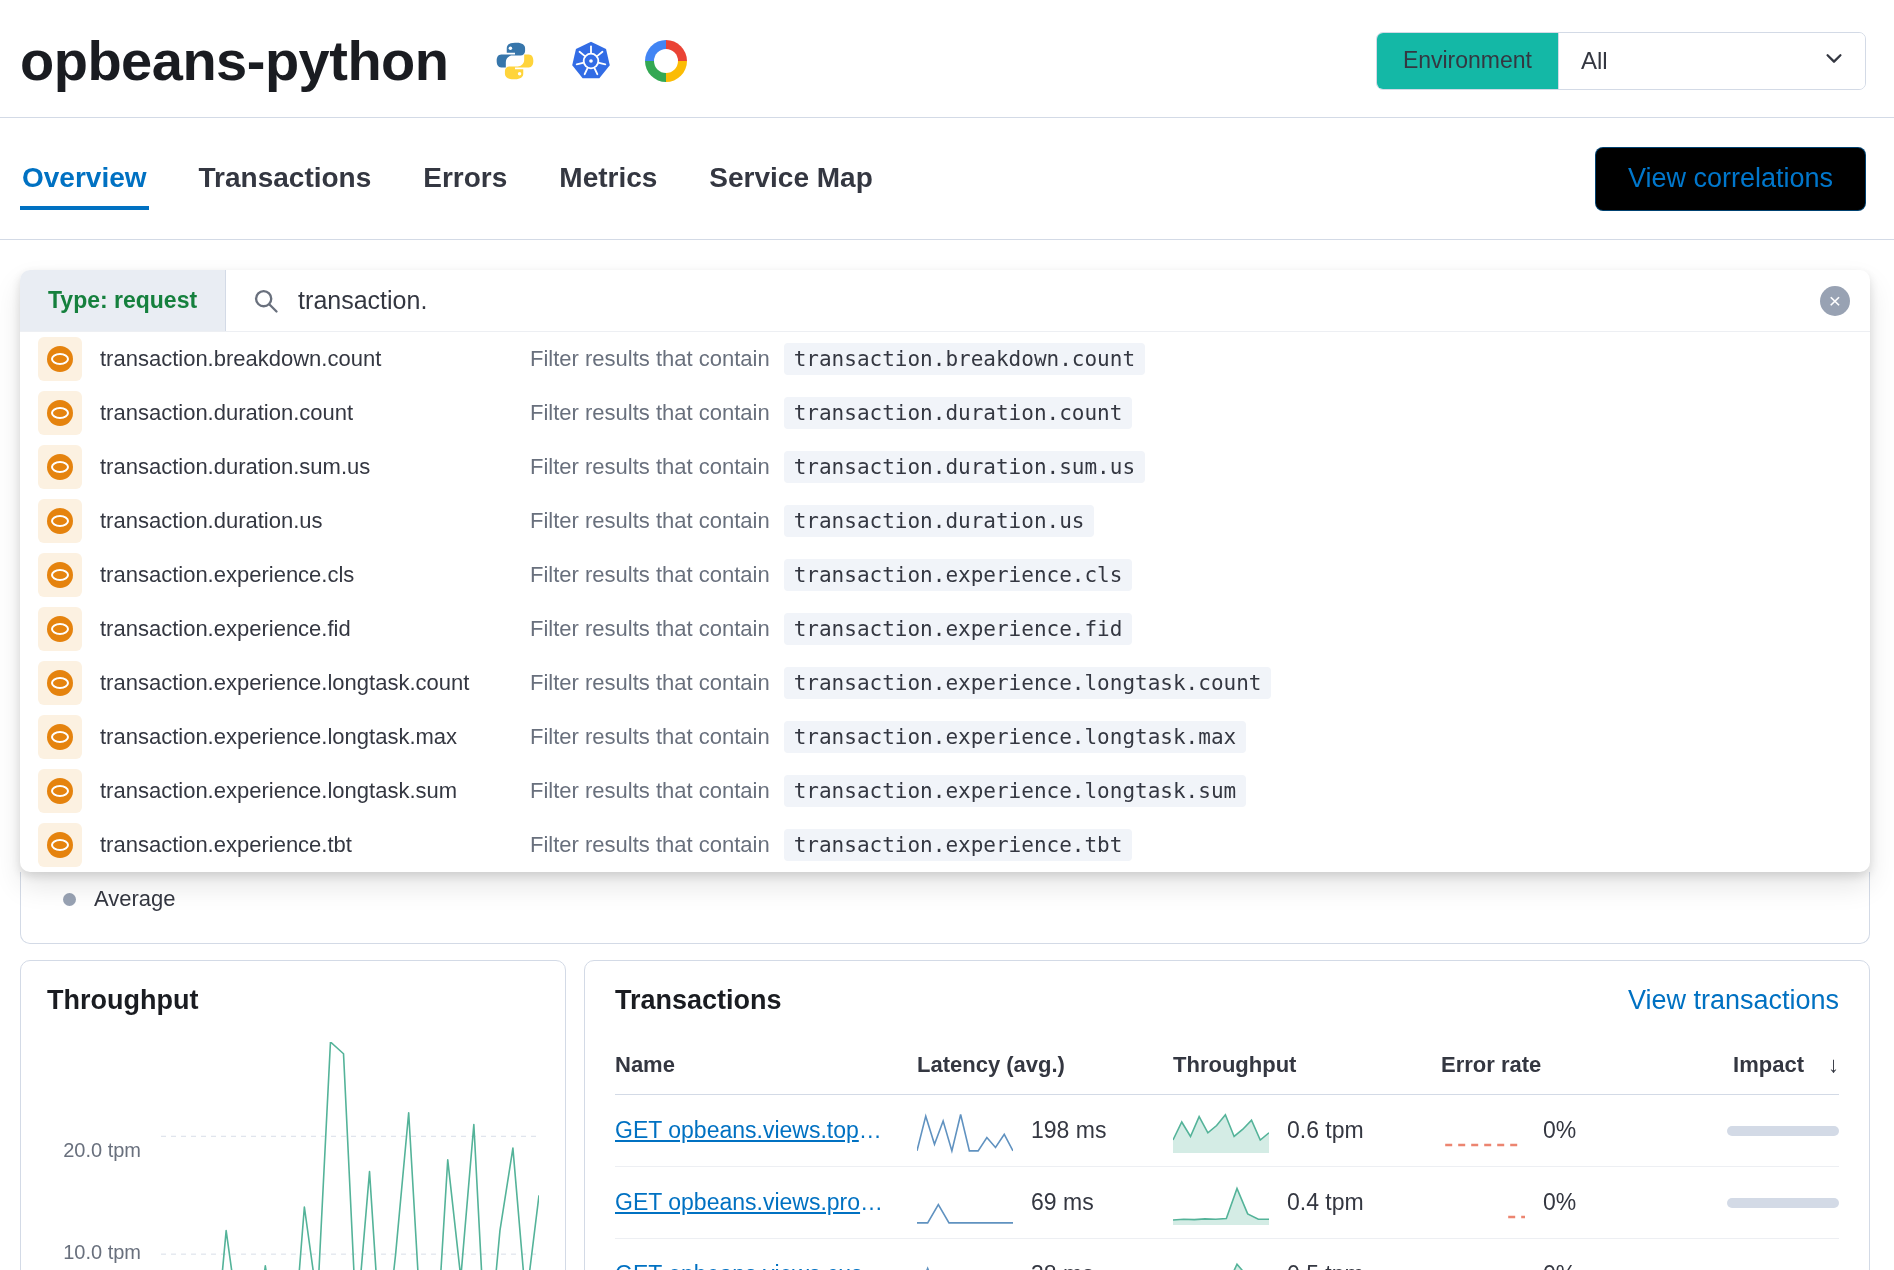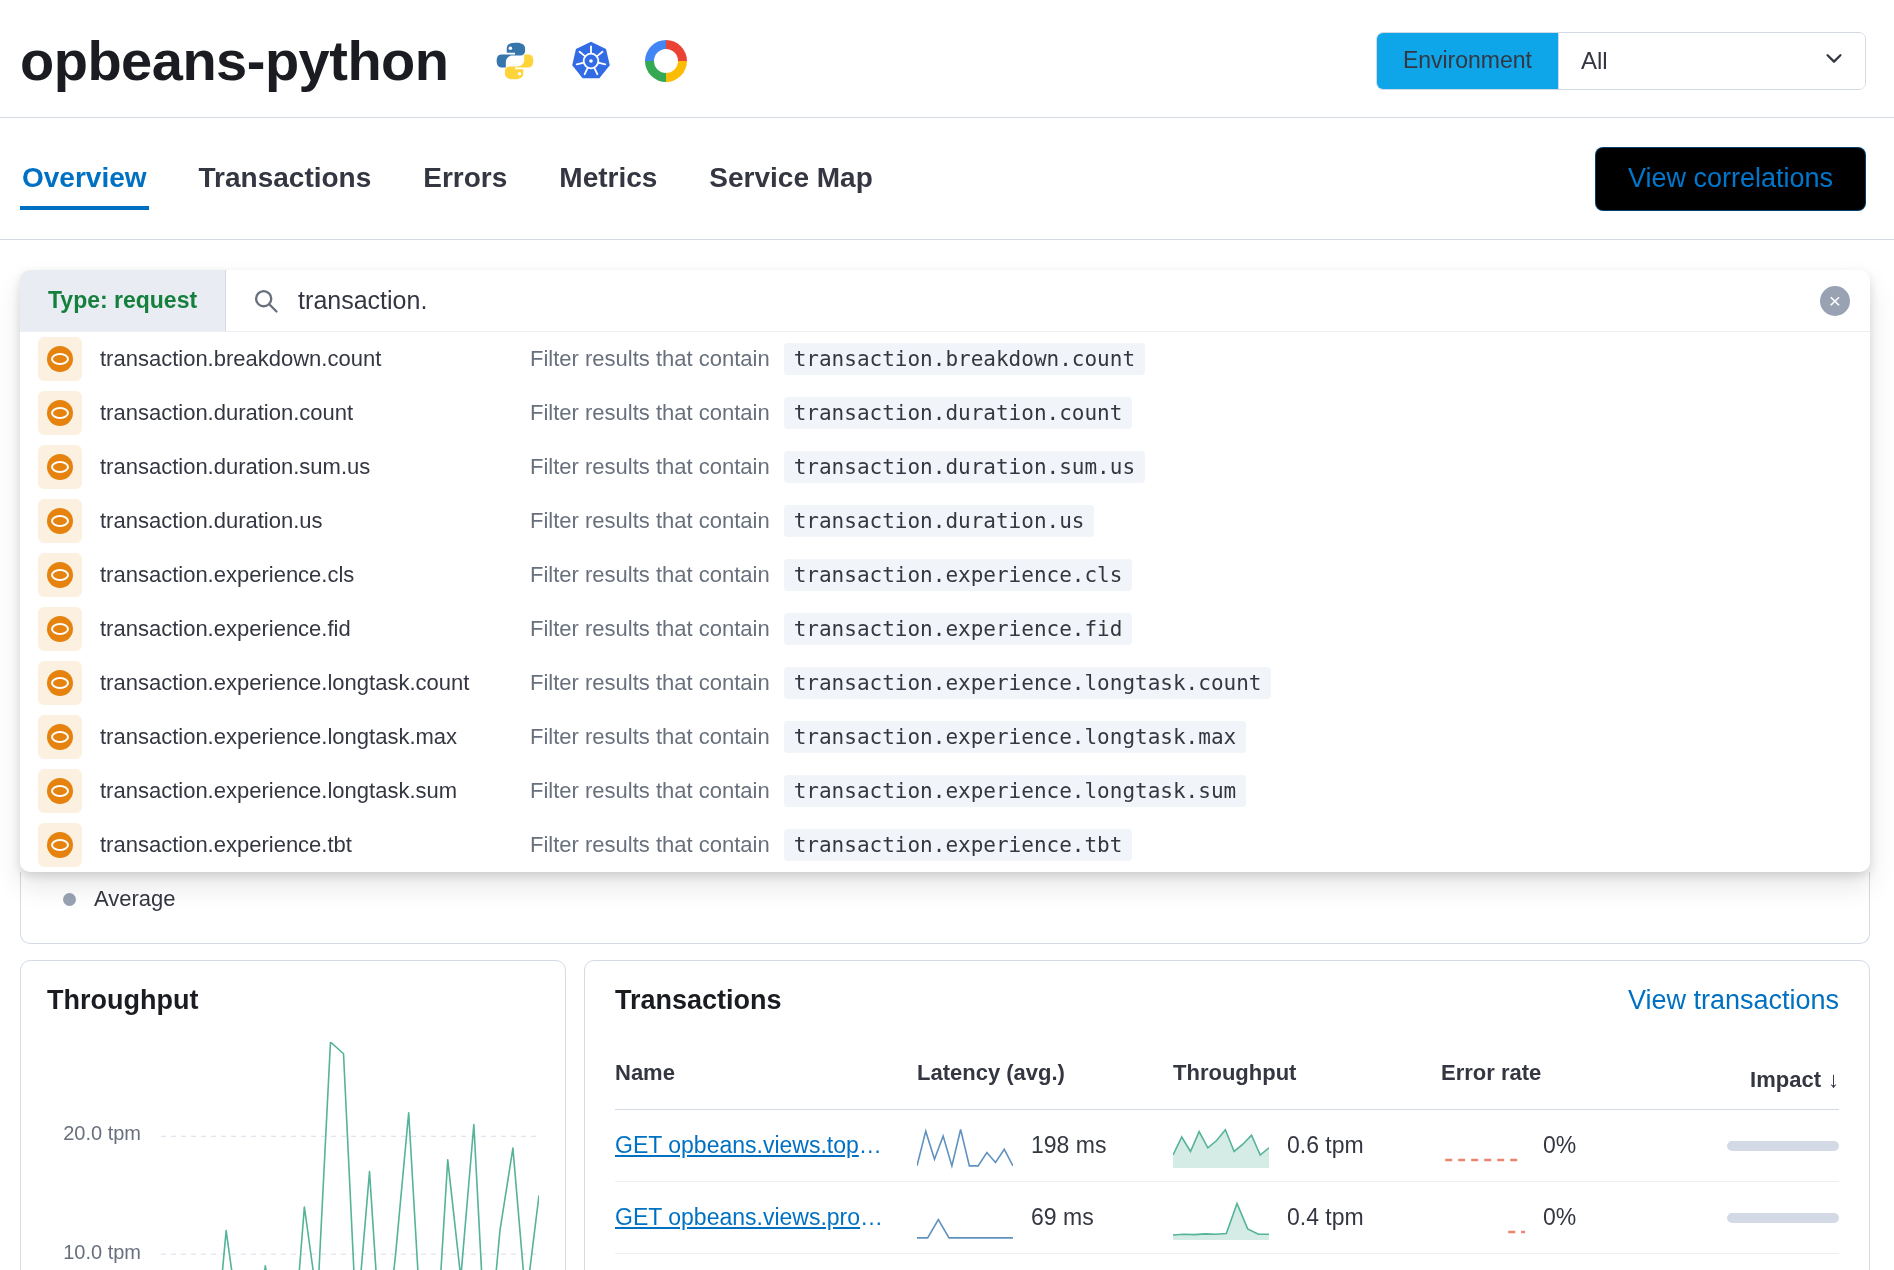--- a/index.html
+++ b/index.html
@@ -18,21 +18,21 @@
   .title-group{ display:flex; align-items:center; gap:44px; }
   .page-title{ margin:0; font-size:56px; font-weight:700; color:#1a1c21; letter-spacing:-0.5px; }
   .agent-icons{ display:flex; align-items:center; gap:32px; }
   .agent-icon{ width:44px; height:44px; display:block; }
   .gcp-icon{ width:42px; height:42px; border-radius:50%; position:relative;
     background:conic-gradient(#EA4335 0 25%, #FBBC05 25% 50%, #34A853 50% 75%, #4285F4 75% 100%); }
   .gcp-icon::after{ content:''; position:absolute; inset:9px; background:#fff; border-radius:50%; }
 
   .env-control{ display:flex; align-items:stretch; height:58px; border:1px solid #D3DAE6;
     border-radius:7px; overflow:hidden; }
-  .env-prepend{ background:#0ea5e9; display:flex; align-items:center; padding:0 26px;
+  .env-prepend{ background:#14b8a6; display:flex; align-items:center; padding:0 26px;
     font-size:23px; font-weight:500; color:#343741; border-right:1px solid #D3DAE6;text-align:center; }
   .env-select{ background:#fff; display:flex; align-items:center; justify-content:space-between;
     width:306px; padding:0 20px 0 22px; font-size:24px; cursor:pointer; }
 
   
   .tabs-row{ display:flex; align-items:center; justify-content:space-between;
     padding:0 28px 0 20px; height:122px; border-bottom:1px solid #D3DAE6; }
   .tabs{ display:flex; gap:48px; align-items:center; }
   .tab{ font-size:28px; font-weight:600; color:#343741; padding:14px 2px 16px; cursor:pointer; }
   .tab.active{ color:#0071C2; border-bottom:4px solid #0071C2; padding-bottom:12px; }
@@ -86,21 +86,21 @@
   .tp-chart .plot{ width:100%; height:100%; }
   .ytick{ position:absolute; left:0; width:94px; text-align:right;
     font-size:20px; color:#69707D; }
 
   .tx-table{ margin-top:28px; }
   .tx-hrow, .tx-row{ display:grid; gap:26px; align-items:center;
     grid-template-columns:minmax(0,1fr) 230px 242px 202px 170px; }
   .tx-hrow{ padding:8px 0 16px; border-bottom:1px solid #D3DAE6;
     font-size:22px; font-weight:600; color:#343741; }
   .tx-row{ height:72px; border-bottom:1px solid #EDEFF3; font-size:23px; }
-  .h-impact{ justify-self:end; display:flex; align-items:center; gap:7px;margin-top:15px; }
+  .h-impact{ justify-self:end; display:flex; align-items:center; gap:24px; }
   .sort-arrow{ font-size:22px; color:#343741; }
   .name-link{ color:#0071C2; text-decoration:underline; white-space:nowrap;
     overflow:hidden; text-overflow:ellipsis; display:block; cursor:pointer; }
   .metric-cell{ display:flex; align-items:center; gap:18px; }
   .metric-val{ color:#343741; white-space:nowrap; }
   .spark{ width:96px; height:46px; flex:0 0 96px; display:inline-block; }
   .espark{ width:84px; height:40px; flex:0 0 84px; display:inline-block; }
   .impact-cell{ display:flex; justify-content:flex-end; align-items:center; }
   .impact-track{ width:112px; height:10px; border-radius:5px; background:#D3DAE6; overflow:hidden; }
   .impact-fill{ height:100%; border-radius:5px; background:#3A6CB3; }
@@ -293,21 +293,21 @@
     <section class="panel tp-panel">
       <h2 class="panel-title">Throughput</h2>
       <div class="tp-chart">
         <div class="plot">
             <svg viewBox="0 0 420 320" preserveAspectRatio="none" style="width: 100%; height: 100%; display: block;">
               <line x1="0" x2="420" y1="91.42857142857142" y2="91.42857142857142" stroke="#D8DEE8" stroke-dasharray="5 5" vector-effect="non-scaling-stroke"></line>
               <line x1="0" x2="420" y1="205.7142857142857" y2="205.7142857142857" stroke="#D8DEE8" stroke-dasharray="5 5" vector-effect="non-scaling-stroke"></line>
               <polyline points="0.0,320.0 14.5,262.9 29.0,308.6 43.4,228.6 57.9,320.0 72.4,182.9 86.9,274.3 101.4,320.0 115.9,217.1 130.3,297.1 144.8,320.0 159.3,160.0 173.8,251.4 188.3,0.0 202.8,11.4 217.2,274.3 231.7,125.7 246.2,320.0 260.7,205.7 275.2,68.6 289.7,285.7 304.1,320.0 318.6,114.3 333.1,228.6 347.6,80.0 362.1,320.0 376.6,182.9 391.0,102.9 405.5,251.4 420.0,148.6" fill="none" stroke="#54B399" stroke-width="1.6" stroke-linejoin="round" vector-effect="non-scaling-stroke"></polyline>
             </svg>
           </div>
-      <div class="ytick" style="top: 80px;">20.0 tpm</div>
+      <div class="ytick" style="top: 97px;">20.0 tpm</div>
           <div class="ytick" style="top: 199.143px;">10.0 tpm</div>
         </div>
     </section>
 
     <section class="panel tx-panel">
       <div class="tx-head">
         <h2 class="panel-title">Transactions</h2>
         <a class="view-link">View transactions</a>
       </div>
 

